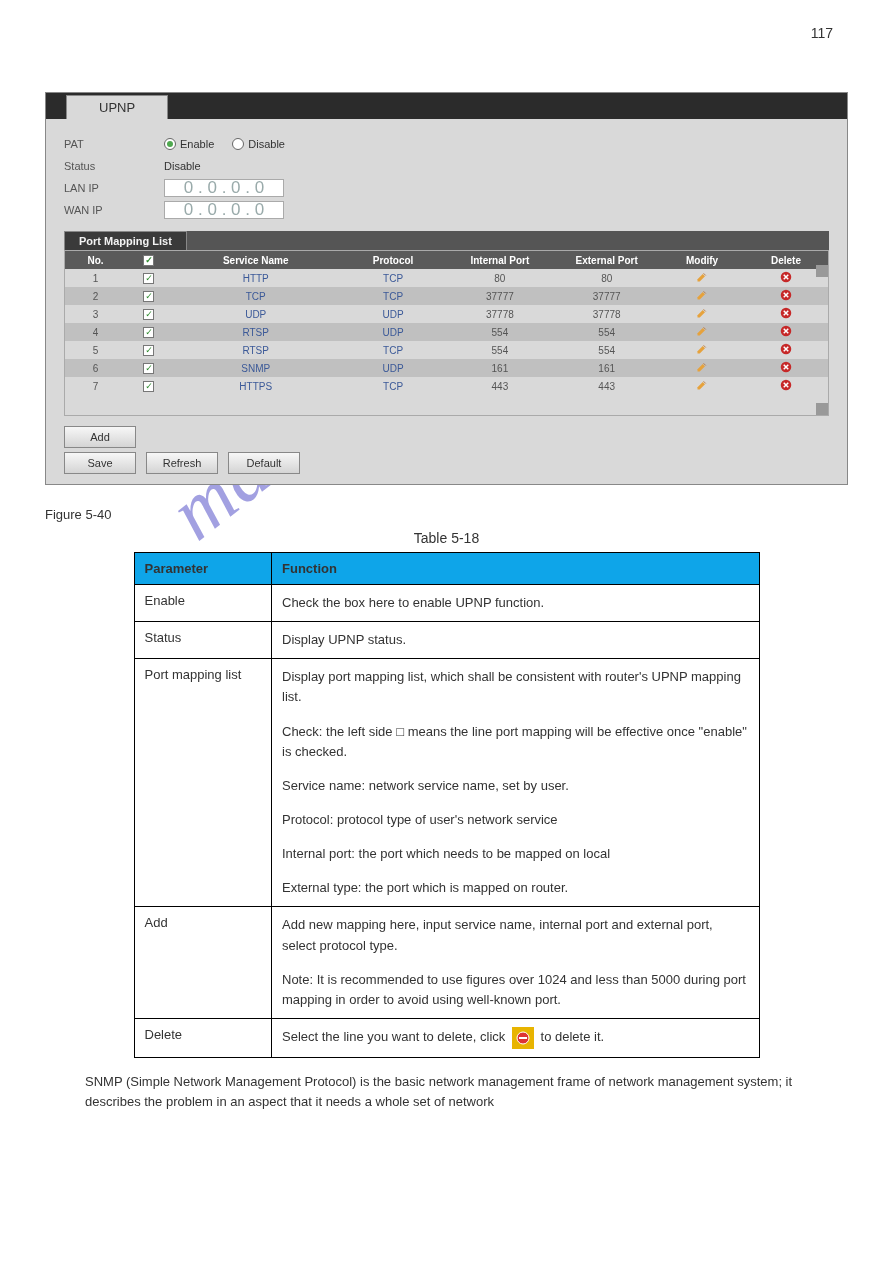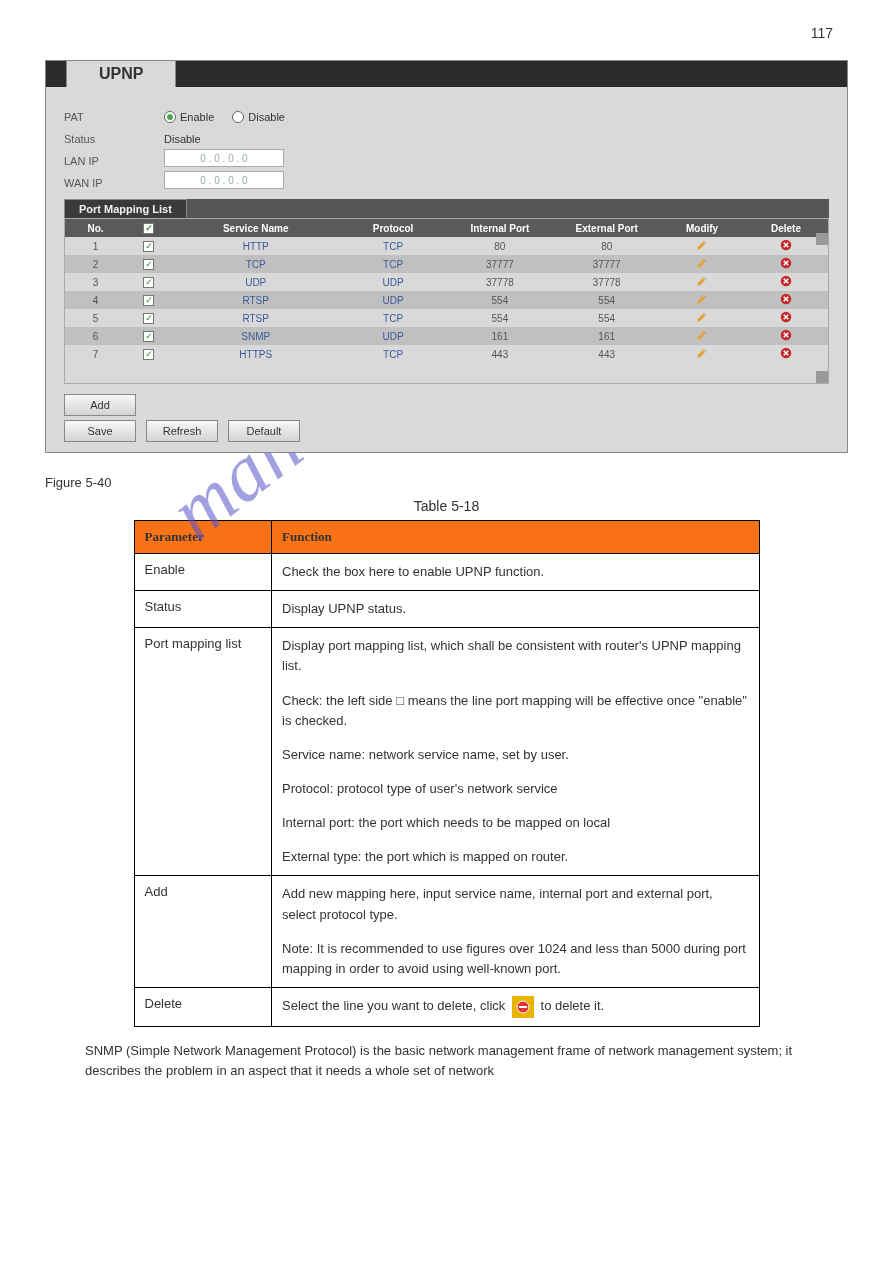--- a/index.html
+++ b/index.html
@@ -1,31 +1,31 @@
 <!DOCTYPE html>
 <html><head>
 <meta charset="utf-8">
 <style>
   * { box-sizing: border-box; margin: 0; padding: 0; }
   body { background: #fff; font-family: Arial, sans-serif; font-size: 11px; color: #333; width: 893px; }
-  .page { padding: 60px 45px 40px 45px; position: relative; }
+  .page { padding: 92px 45px 40px 45px; position: relative; }
   .page-num-top { position: absolute; top: 25px; right: 60px; font-size: 14px; }
 
   
   .upnp-panel { border: 1px solid #888; background: #d9d9d9; position: relative; }
   .tabbar { background: #2b2b2b; height: 26px; display: flex; align-items: flex-end; padding-left: 20px; }
-  .tab { background: #d9d9d9; color: #333; padding: 4px 32px; font-weight: bold; font-size: 16px; border: 1px solid #888; border-bottom: none; }
+  .tab { background: #d9d9d9; color: #333; padding: 4px 32px; font-weight: normal; font-size: 13px; border: 1px solid #888; border-bottom: none; }
   .upnp-body { padding: 14px 18px 10px 18px; }
-  .field-row { display: flex; align-items: flex-end; height: 22px; font-size: 11px; }
+  .field-row { display: flex; align-items: center; height: 22px; font-size: 11px; }
   .field-label { width: 100px; color: #555; }
   .radio-group { display: flex; gap: 18px; }
   .radio-item { display: flex; align-items: center; gap: 4px; }
   .radio { width: 12px; height: 12px; border-radius: 50%; border: 1px solid #666; display: inline-flex; align-items: center; justify-content: center; background: #fff; }
   .radio.sel::after { content: ""; width: 6px; height: 6px; background: #4fa84f; border-radius: 50%; }
-  .ip-input { background: #fff; border: 1px solid #aaa; width: 120px; height: 18px; display: flex; align-items: center; justify-content: space-around; color: #9aa; font-size: 10px; }
+  .ip-input { background: #fff; border: 1px solid #aaa; width: 120px; height: 18px; display: flex; align-items: center; justify-content: space-around; color: #9aa; font-size: 17px; }
 
   .pm-tabbar { background: #555; margin-top: 10px; }
   .pm-tab { display:inline-block; background: #3a3a3a; color: #f2f2f2; font-weight: bold; font-size: 11px; padding: 3px 14px; border: 1px solid #888; border-bottom:none;}
   .table-scroll { background: #d9d9d9; border: 1px solid #aaa; height: 166px; position: relative; overflow: hidden; }
   .pm-table { width: 100%; border-collapse: collapse; font-size: 10px; }
   .pm-table th { background: #5a5a5a; color: #fff; font-weight: bold; padding: 3px 2px; text-align: center; }
   .pm-table td { padding: 2px; text-align: center; color: #3b5998; }
   .pm-table td.dark { color: #555; }
   .pm-table tr.alt { background: #c0c0c0; }
   .pm-table tr.norm { background: #d9d9d9; }
@@ -40,21 +40,21 @@
   .btn-row.secondary { margin-top: 4px; }
   .btn { background: linear-gradient(#f7f7f7,#d4d4d4); border: 1px solid #888; padding: 4px 0; width: 72px; text-align: center; font-size: 11px; color: #333; cursor: pointer; }
 
   
   .figcap { text-align:left; margin: 22px 0 8px 0; font-size: 13px; }
   .tabcap { text-align:center; margin: 6px 0 6px 0; font-size: 14px; }
 
   
   .param-table { width: 626px; margin: 0 auto; border-collapse: collapse; font-size: 13px; }
   .param-table th, .param-table td { border: 1px solid #000; padding: 8px 10px; vertical-align: top; }
-  .param-table th { background: #f97316; font-weight: bold; text-align: left; font-family: Liberation Serif, serif; }
+  .param-table th { background: #0ea5e9; font-weight: bold; text-align: left; }
   .param-table td.func p { margin-bottom: 14px; line-height: 1.55; }
   .param-table td.func p:last-child { margin-bottom: 0; }
   .prohibit-icon { display:inline-flex; width:22px; height:22px; background:#e8b400; align-items:center; justify-content:center; vertical-align:middle; margin: 0 3px; }
   .prohibit-icon svg { width:16px; height:16px; }
 
   
   .section-head { margin-top: 34px; font-size: 17px; font-weight: bold; color:#18365f; }
   .section-body { margin: 14px 40px 0 40px; font-size: 13px; line-height: 1.55; }
 
   

